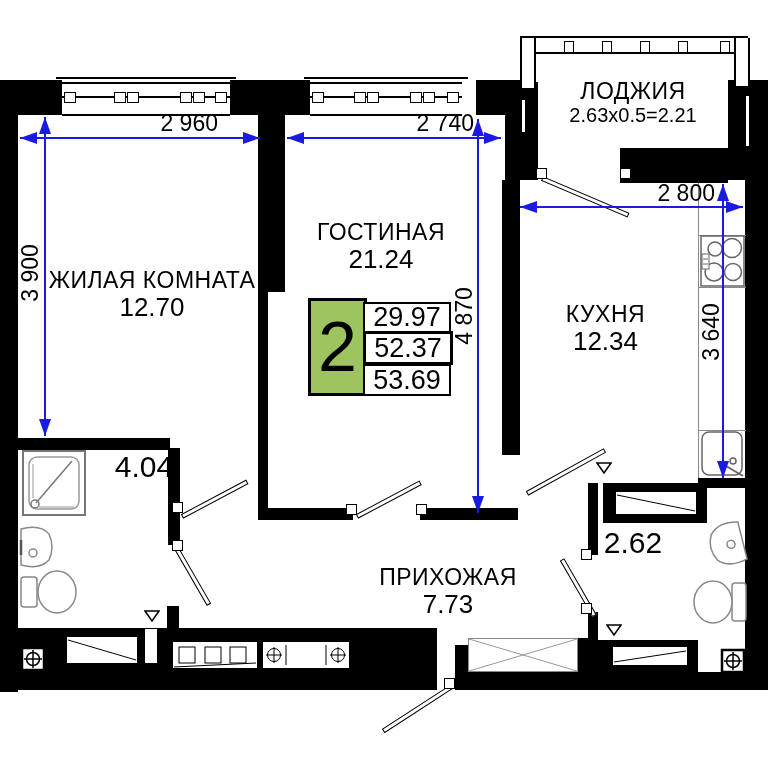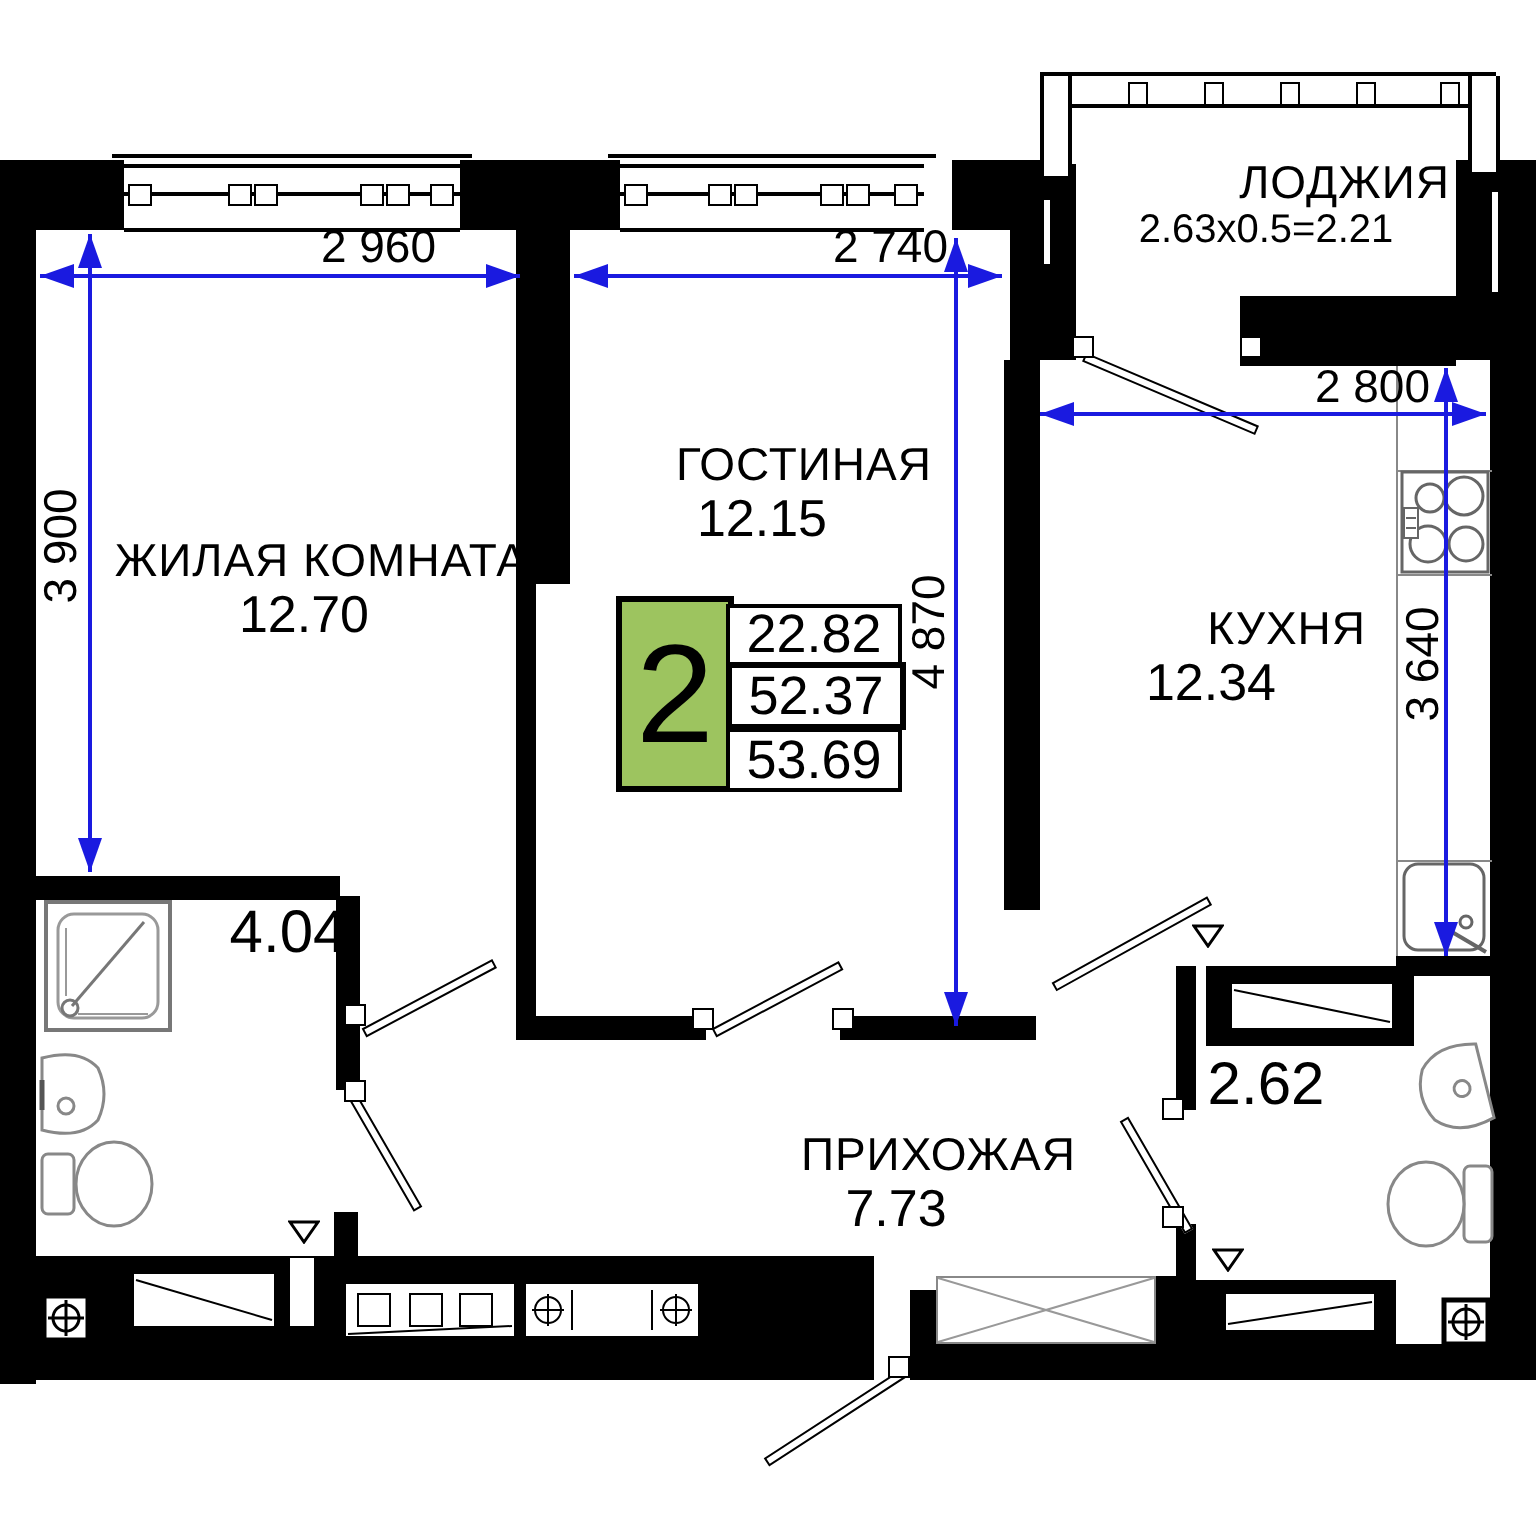--- a/index.html
+++ b/index.html
@@ -1,21 +1,21 @@
 <!DOCTYPE html>
 <html><head>
 <meta charset="utf-8">
 <style>
   html,body{margin:0;padding:0;background:#fff;}
   #plan{position:relative;width:768px;height:768px;background:#fff;overflow:hidden;
         font-family:"Liberation Sans",sans-serif;color:#000;}
   .w{position:absolute;background:#000;display:block;}
   .white{position:absolute;background:#fff;display:block;}
   .lbl{position:absolute;text-align:center;line-height:1.15;}
-  .rname{font-size:23px;letter-spacing:.5px;text-align:right;}
+  .rname{font-size:23px;letter-spacing:.5px;}
   .rarea{font-size:26px;}
   .big{font-size:30px;}
   .dim{position:absolute;background:#1a1ae0;}
   .dlbl{position:absolute;text-align:right;font-size:23px;color:#000;}
   .vlbl{position:absolute;width:120px;height:26px;text-align:center;font-size:23px;
         transform:rotate(-90deg);}
   .arr{position:absolute;width:0;height:0;}
   .aL{border-top:6px solid transparent;border-bottom:6px solid transparent;border-right:17px solid #1a1ae0;}
   .aR{border-top:6px solid transparent;border-bottom:6px solid transparent;border-left:17px solid #1a1ae0;}
   .aU{border-left:6px solid transparent;border-right:6px solid transparent;border-bottom:17px solid #1a1ae0;}
@@ -262,35 +262,35 @@
   <i class="arr aU" style="left:717px;top:184px"></i>
   <i class="arr aD" style="left:717px;top:461px"></i>
   <div class="vlbl" style="left:651px;top:319px">3 640</div>
 
   <div class="lbl" style="left:40px;top:267px;width:224px">
     <div class="rname">ЖИЛАЯ КОМНАТА</div>
     <div class="rarea">12.70</div>
   </div>
   <div class="lbl" style="left:296px;top:219px;width:170px">
     <div class="rname">ГОСТИНАЯ</div>
-    <div class="rarea">12.15</div>
+    <div class="rarea">21.24</div>
   </div>
   <div class="lbl" style="left:528px;top:301px;width:155px">
     <div class="rname">КУХНЯ</div>
     <div class="rarea">12.34</div>
   </div>
   <div class="lbl" style="left:358px;top:564px;width:180px">
     <div class="rname">ПРИХОЖАЯ</div>
     <div class="rarea">7.73</div>
   </div>
   <div class="lbl" style="left:541px;top:78px;width:184px">
     <div class="rname">ЛОДЖИЯ</div>
     <div style="font-size:20px">2.63x0.5=2.21</div>
   </div>
   <div class="lbl big" style="left:104px;top:450px;width:80px">4.04</div>
   <div class="lbl big" style="left:598px;top:526px;width:70px">2.62</div>
 
   <div id="infobox-green">2</div>
-  <div class="cell" style="top:302px;height:27px;line-height:27px">22.82</div>
+  <div class="cell" style="top:302px;height:27px;line-height:27px">29.97</div>
   <div class="cell" style="top:331px;height:28px;line-height:28px;border-width:3px">52.37</div>
   <div class="cell" style="top:364px;height:28px;line-height:28px">53.69</div>
 
 </div>
 
 </body></html>

